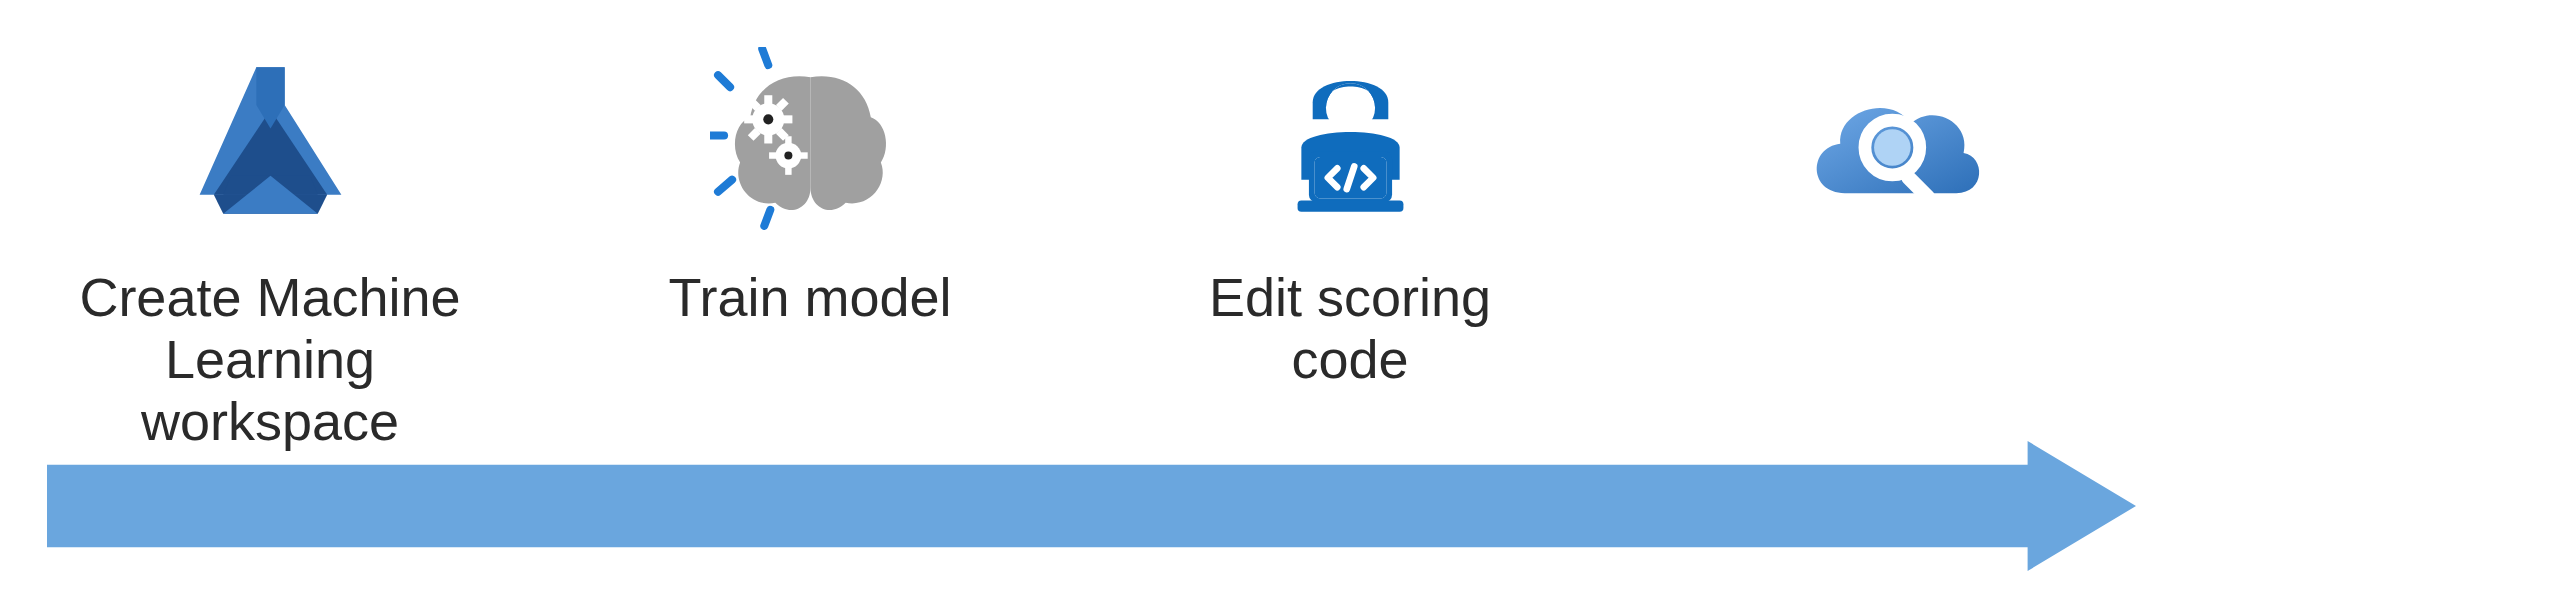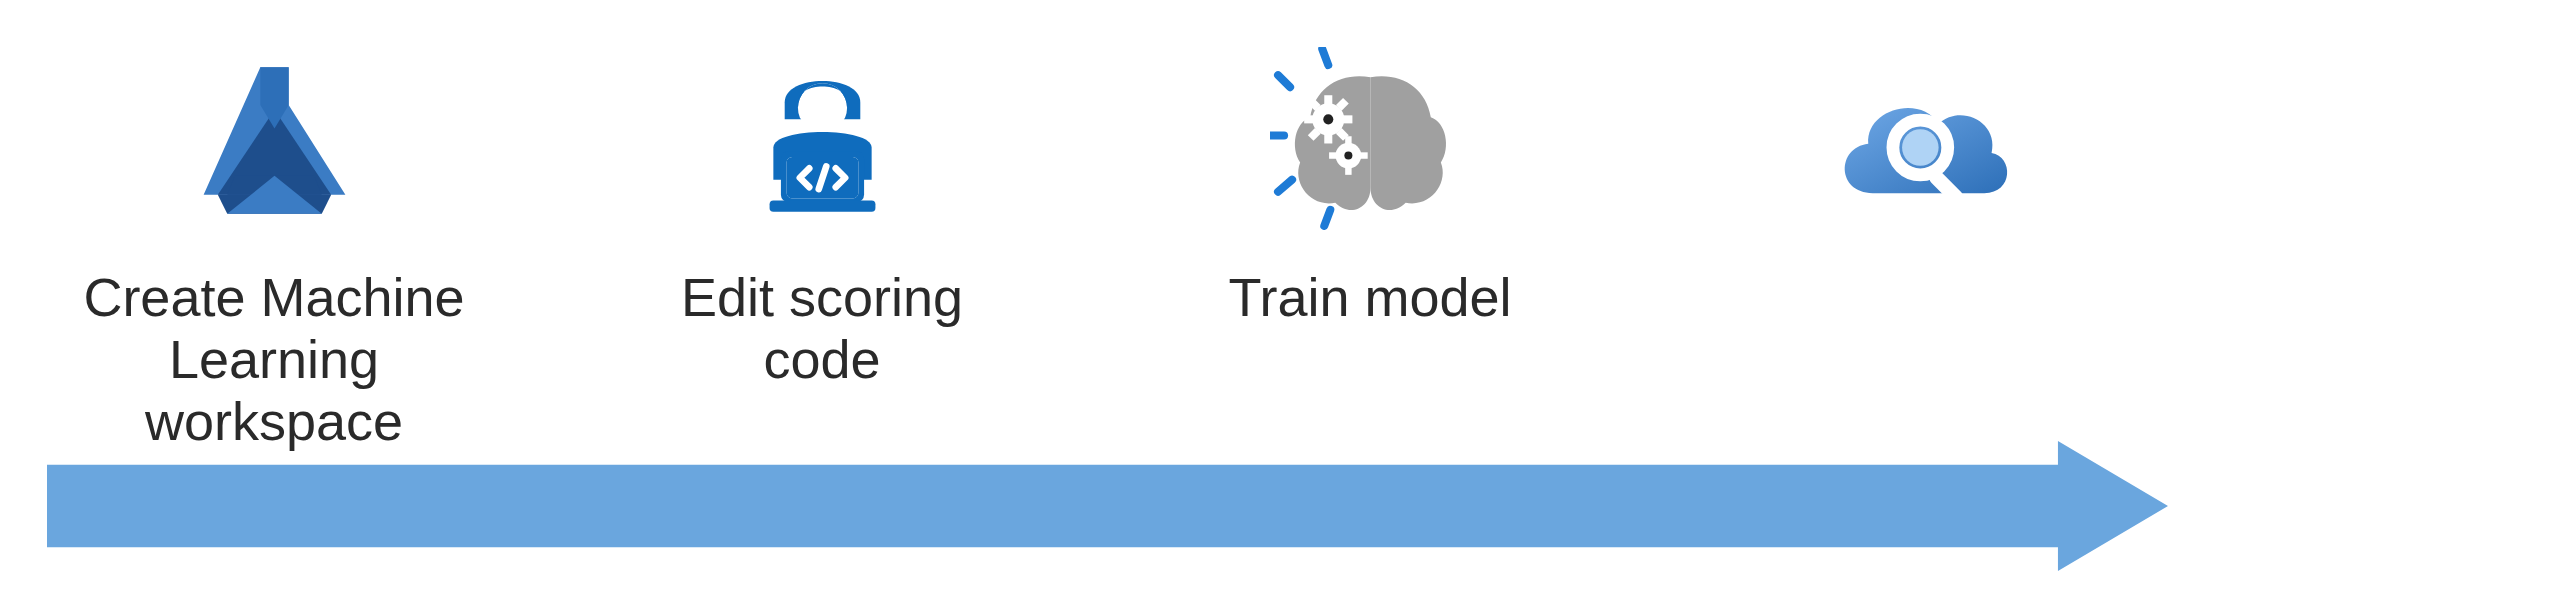--- a/index.html
+++ b/index.html
@@ -5,21 +5,20 @@
   html, body {
     margin: 0;
     padding: 0;
     background: #ffffff;
     font-family: "Segoe UI", -apple-system, BlinkMacSystemFont, sans-serif;
   }
   .canvas {
     position: relative;
     width: 2160px;
     height: 606px;
-    padding-left: 32px;
   }
   .steps {
     position: absolute;
     top: 41px;
     left: 0;
     width: 100%;
     display: flex;
     justify-content: space-around;
     align-items: flex-start;
   }
@@ -74,48 +73,20 @@
           <path d="M85 15 L115 15 L115 55 L100 80 L85 55 Z" fill="#2D6FB8"></path>
           <path d="M40 150 L160 150 L150 170 L50 170 Z" fill="#1E4E8C"></path>
           <path d="M50 170 L100 130 L150 170 Z" fill="#3B7CC4"></path>
         </svg>
       </div>
       <div class="step-label">Create Machine<br>Learning workspace</div>
     </div>
 
     <div class="step">
       <div class="icon-slot">
-        <svg viewBox="0 0 200 200" width="189" height="189">
-          <g fill="#0F6CBD">
-
-            <path d="M60 52 C60 22 140 22 140 52 L140 70 L60 70 Z"></path>
-            <circle cx="100" cy="58" r="26" fill="#ffffff"></circle>
-            <path d="M74 58 A26 26 0 0 1 126 58 L126 52 C126 30 74 30 74 52 Z" fill="#0F6CBD"></path>
-
-            <path d="M48 100 C48 78 152 78 152 100 L152 134 L48 134 Z"></path>
-
-            <rect x="56" y="104" width="88" height="54" rx="8" fill="#0F6CBD"></rect>
-            <rect x="56" y="104" width="88" height="54" rx="8" fill="#ffffff" opacity="0"></rect>
-            <rect x="44" y="156" width="112" height="12" rx="4" fill="#0F6CBD"></rect>
-          </g>
-          <rect x="62" y="110" width="76" height="44" rx="6" fill="#ffffff"></rect>
-          <rect x="62" y="110" width="76" height="44" rx="6" fill="#0F6CBD"></rect>
-
-          <g stroke="#ffffff" stroke-width="7" fill="none" stroke-linecap="round" stroke-linejoin="round">
-            <polyline points="86,122 76,132 86,142"></polyline>
-            <polyline points="114,122 124,132 114,142"></polyline>
-            <line x1="104" y1="120" x2="96" y2="144"></line>
-          </g>
-        </svg>
-      </div>
-      <div class="step-label">Edit scoring<br>code</div>
-    </div>
-
-    <div class="step">
-      <div class="icon-slot">
         <svg viewBox="0 0 200 200" width="201" height="201">
 
           <path d="M100 30 C130 25 155 40 160 70 C175 75 180 100 170 115 C178 135 160 160 135 155 C120 170 100 160 100 140 Z" fill="#A0A0A0"></path>
           <path d="M100 30 C70 25 45 40 40 70 C25 75 20 100 30 115 C22 135 40 160 65 155 C80 170 100 160 100 140 Z" fill="#A0A0A0"></path>
 
           <g transform="translate(58,72)">
             <circle cx="0" cy="0" r="16" fill="#ffffff"></circle>
             <g fill="#ffffff">
               <rect x="-4" y="-24" width="8" height="10"></rect>
               <rect x="-4" y="14" width="8" height="10"></rect>
@@ -144,20 +115,48 @@
             <line x1="14" y1="88" x2="-2" y2="88"></line>
             <line x1="22" y1="132" x2="8" y2="144"></line>
             <line x1="58" y1="18" x2="52" y2="2"></line>
             <line x1="60" y1="162" x2="54" y2="178"></line>
           </g>
         </svg>
       </div>
       <div class="step-label">Train model</div>
     </div>
 
+    <div class="step">
+      <div class="icon-slot">
+        <svg viewBox="0 0 200 200" width="189" height="189">
+          <g fill="#0F6CBD">
+
+            <path d="M60 52 C60 22 140 22 140 52 L140 70 L60 70 Z"></path>
+            <circle cx="100" cy="58" r="26" fill="#ffffff"></circle>
+            <path d="M74 58 A26 26 0 0 1 126 58 L126 52 C126 30 74 30 74 52 Z" fill="#0F6CBD"></path>
+
+            <path d="M48 100 C48 78 152 78 152 100 L152 134 L48 134 Z"></path>
+
+            <rect x="56" y="104" width="88" height="54" rx="8" fill="#0F6CBD"></rect>
+            <rect x="56" y="104" width="88" height="54" rx="8" fill="#ffffff" opacity="0"></rect>
+            <rect x="44" y="156" width="112" height="12" rx="4" fill="#0F6CBD"></rect>
+          </g>
+          <rect x="62" y="110" width="76" height="44" rx="6" fill="#ffffff"></rect>
+          <rect x="62" y="110" width="76" height="44" rx="6" fill="#0F6CBD"></rect>
+
+          <g stroke="#ffffff" stroke-width="7" fill="none" stroke-linecap="round" stroke-linejoin="round">
+            <polyline points="86,122 76,132 86,142"></polyline>
+            <polyline points="114,122 124,132 114,142"></polyline>
+            <line x1="104" y1="120" x2="96" y2="144"></line>
+          </g>
+        </svg>
+      </div>
+      <div class="step-label">Edit scoring<br>code</div>
+    </div>
+
 
     <div class="step">
       <div class="icon-slot">
         <svg viewBox="0 0 220 200" width="201" height="201">
           <defs>
             <linearGradient id="cg2" x1="0" y1="0" x2="1" y2="1">
               <stop offset="0" stop-color="#6FA8E6"></stop>
               <stop offset="1" stop-color="#2D6FB8"></stop>
             </linearGradient>
           </defs>

